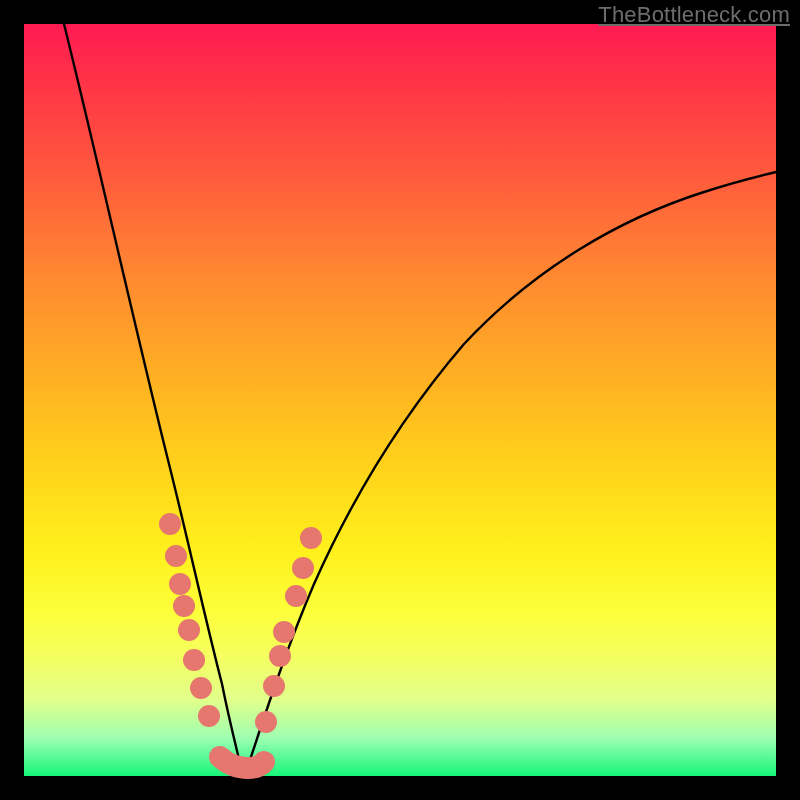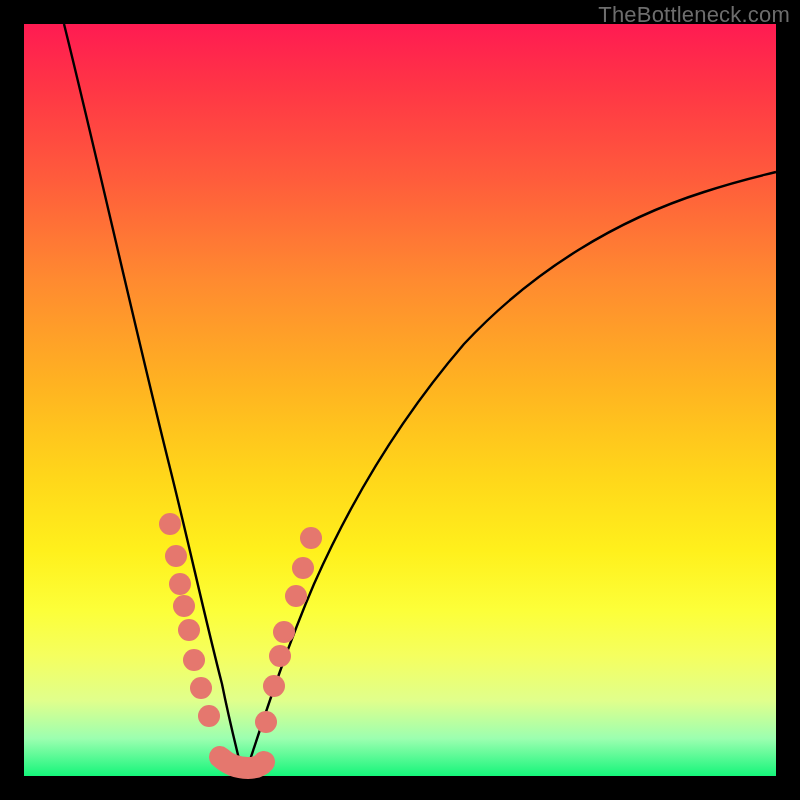--- a/index.html
+++ b/index.html
@@ -43,20 +43,21 @@
     );
   }
   .watermark {
     position: absolute;
     top: 2px;
     right: 10px;
     color: #6d6d6d;
     font-size: 22px;
     letter-spacing: 0.2px;
     user-select: none;
+    text-decoration: underline;
   }
   svg.curves {
     position: absolute;
     top: 0;
     left: 0;
     width: 752px;
     height: 752px;
     overflow: visible;
   }
   

